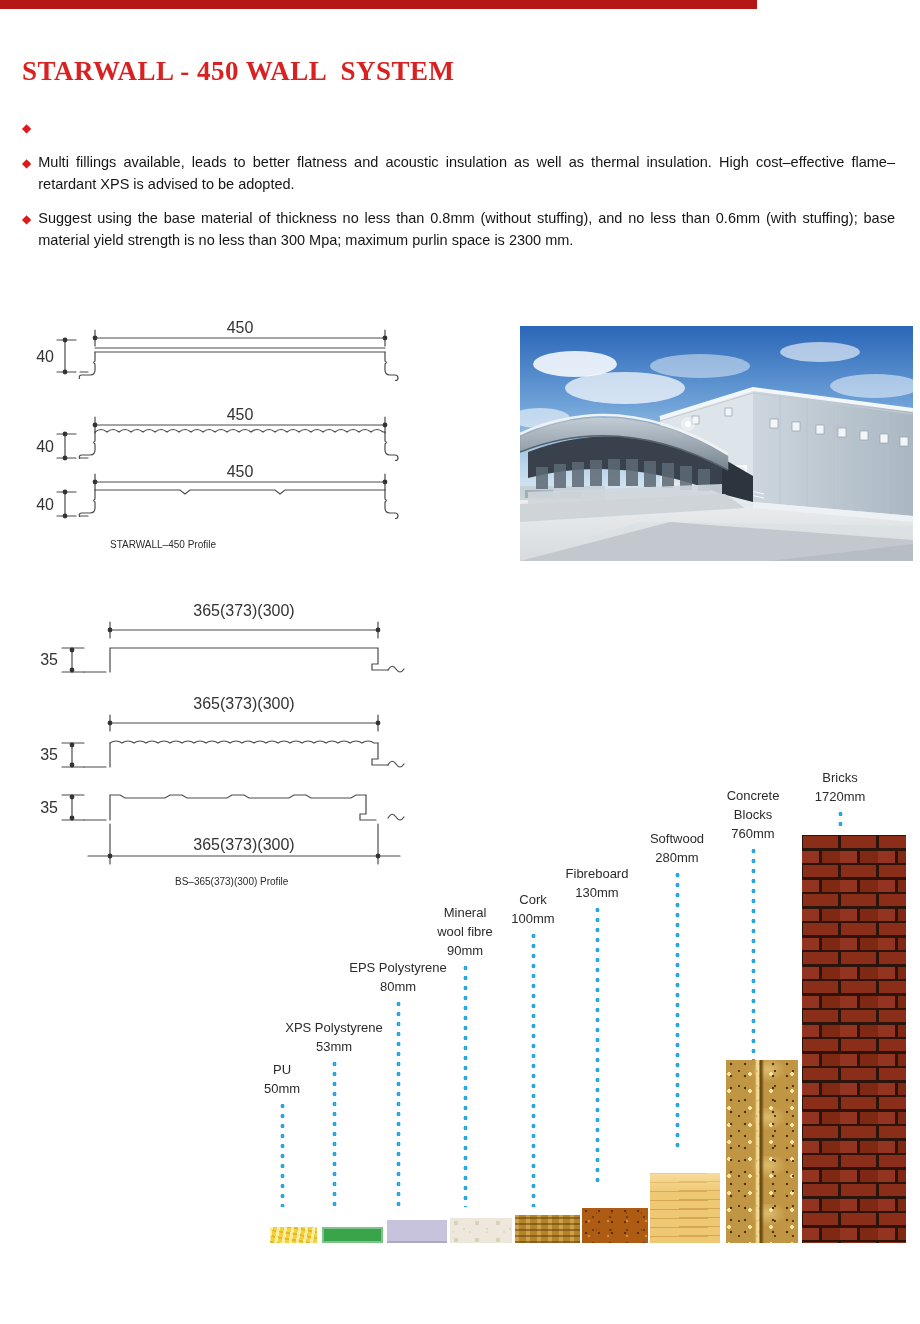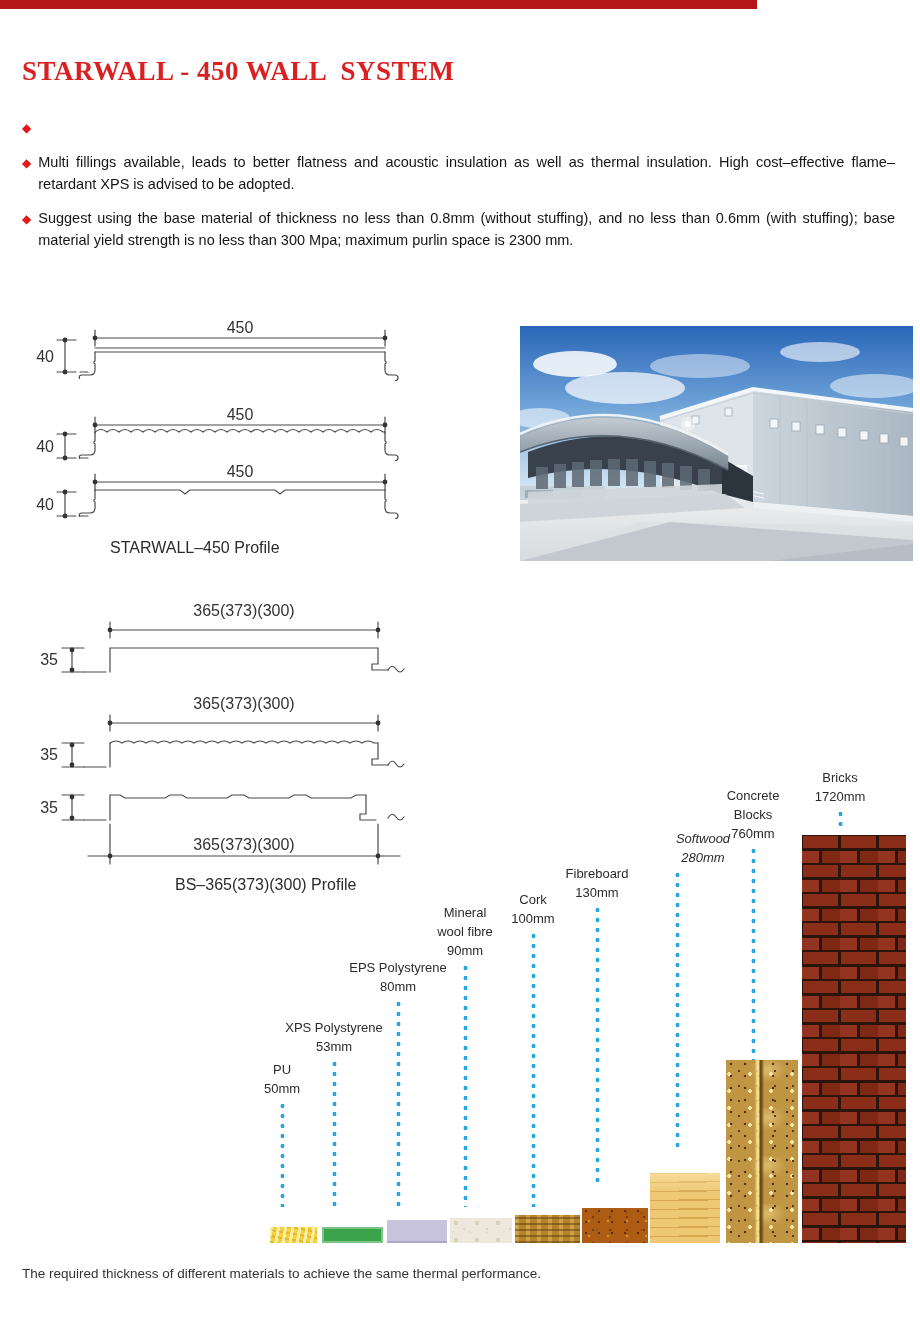--- a/index.html
+++ b/index.html
@@ -9,21 +9,21 @@
   .title{position:absolute;left:22px;top:56px;margin:0;
          font-family:"Liberation Serif","DejaVu Serif",serif;
          font-size:27px;font-weight:700;letter-spacing:.5px;color:#d92121;white-space:pre;}
   .bullets{position:absolute;left:22px;top:116px;width:873px;}
   .bullet{display:flex;gap:7px;margin-bottom:12px;}
   .bmark{color:#e21818;font-size:12px;line-height:22px;flex:0 0 auto;padding-top:1px;}
   .bullet p{margin:0;font-size:14.5px;line-height:22px;text-align:justify;color:#151515;}
   .drawing{position:absolute;}
   .svg1{left:28px;top:312px;}
   .svg2{left:28px;top:592px;}
-  .drawcap{position:absolute;font-size:16px;color:#2b2b2b;}
+  .drawcap{position:absolute;font-size:10px;color:#2b2b2b;}
   .cap1{left:110px;top:539px;}
   .cap2{left:127px;top:876px;margin-left:48px;}
   .photo{position:absolute;left:520px;top:326px;width:393px;height:235px;}
   .chart-label{position:absolute;transform:translateX(-50%);text-align:center;
                font-size:13px;line-height:19px;color:#2b2b2b;white-space:nowrap;}
   .dotline{position:absolute;width:5px;background-image:radial-gradient(circle 2.1px at 2.5px 3px,#29a7e0 95%,rgba(0,0,0,0));
            background-size:5px 10px;background-repeat:repeat-y;}
   .bar{position:absolute;}
   .t-pu{background-color:#f2d23f;background-image:
         repeating-linear-gradient(100deg,rgba(255,246,190,.8) 0 3px,rgba(0,0,0,0) 3px 7px),
@@ -336,21 +336,21 @@
         <div>100mm</div>
       </div>
       <div class="dotline" style="left: 530.5px; top: 933px; height: 274px;"></div>
       <div class="bar t-cork" style="left: 515px; width: 65px; top: 1215px; height: 28px;"></div>
       <div class="chart-label" style="left: 597px; top: 864px;">
         <div>Fibreboard</div>
         <div>130mm</div>
       </div>
       <div class="dotline" style="left: 594.5px; top: 907px; height: 279px;"></div>
       <div class="bar t-fibre" style="left: 582px; width: 66px; top: 1208px; height: 35px;"></div>
-      <div class="chart-label" style="left: 703px; top: 829px; font-style: italic;">
+      <div class="chart-label" style="left: 677px; top: 829px;">
         <div>Softwood</div>
         <div>280mm</div>
       </div>
       <div class="dotline" style="left: 674.5px; top: 872px; height: 276px;"></div>
       <div class="bar t-softwood" style="left: 650px; width: 70px; top: 1173px; height: 70px;"></div>
       <div class="chart-label" style="left: 753px; top: 786px;">
         <div>Concrete</div>
         <div>Blocks</div>
         <div>760mm</div>
       </div>
@@ -369,14 +369,13 @@
               <rect x="1" y="1" width="35" height="12" fill="#8a2e1a"></rect>
               <rect x="-18" y="16" width="35" height="12" fill="#923420"></rect>
               <rect x="20" y="16" width="35" height="12" fill="#7f2814"></rect>
             </pattern>
           </defs>
           <rect width="104" height="408" fill="url(#bk)"></rect>
         </svg>
       </div>
     </div>
 
-  <div class="footer">The required thickness of different materials to achieve the same thermal performance.</div>
 </div>
 
 </body></html>

